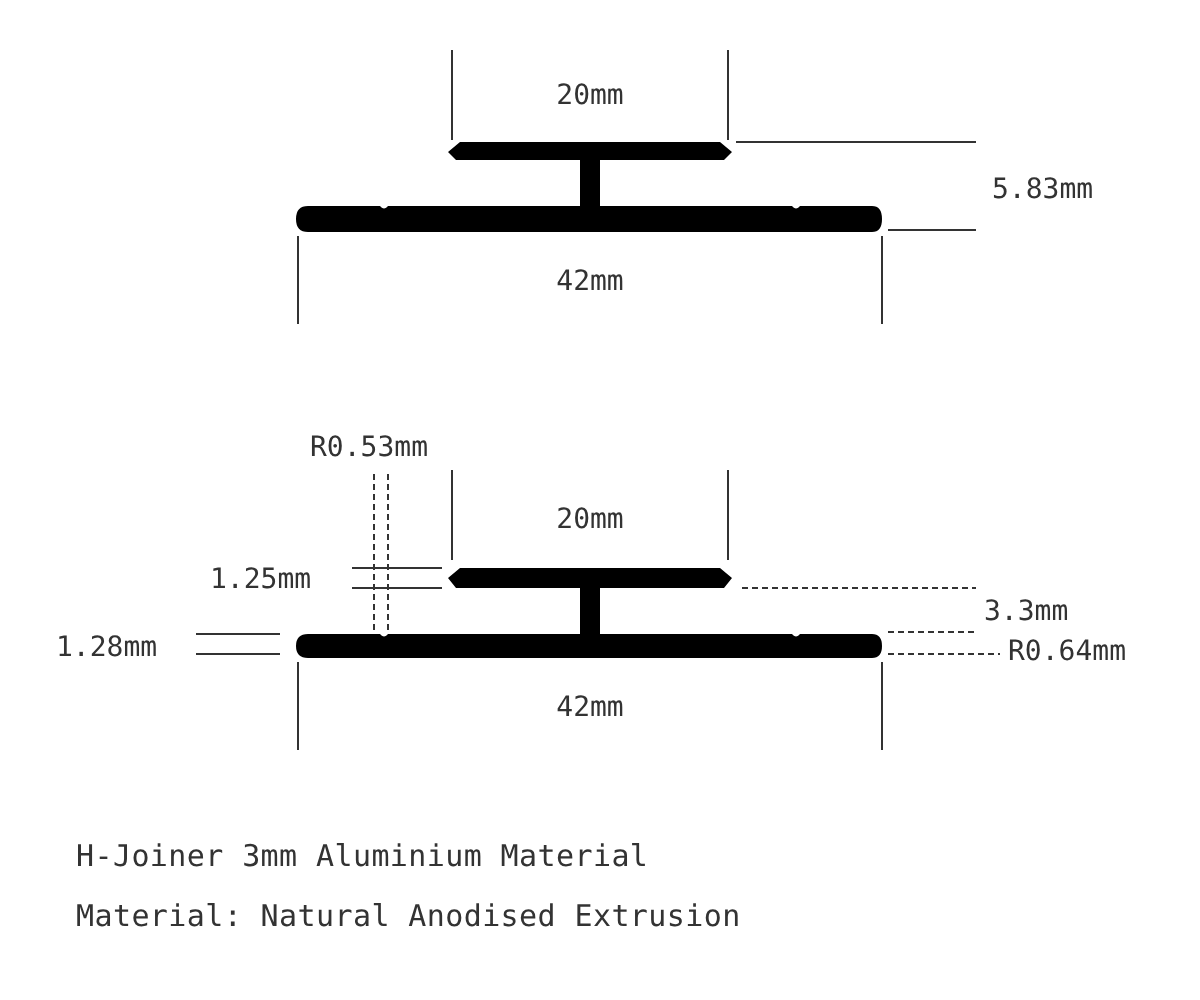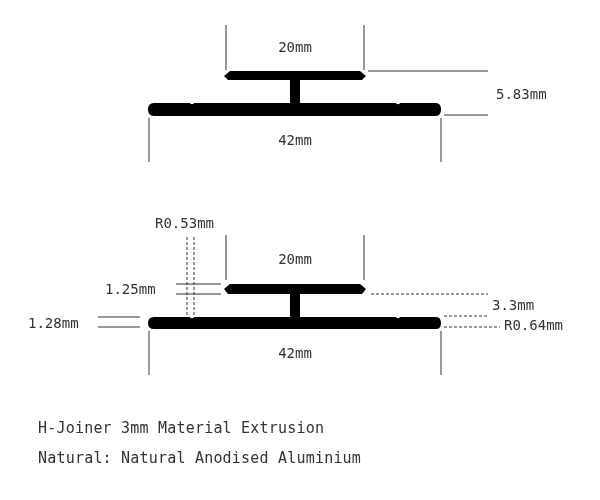--- a/index.html
+++ b/index.html
@@ -60,14 +60,14 @@
     <line x1="444" y1="316" x2="488" y2="316" stroke="#333" stroke-width="1" stroke-dasharray="3,2"></line>
     <line x1="444" y1="327" x2="500" y2="327" stroke="#333" stroke-width="1" stroke-dasharray="3,2"></line>
     <text class="lbl" x="504" y="330">R0.64mm</text>
 
     <line x1="149" y1="331" x2="149" y2="375" stroke="#333" stroke-width="1"></line>
     <line x1="441" y1="331" x2="441" y2="375" stroke="#333" stroke-width="1"></line>
     <text class="lbl" x="295" y="358" text-anchor="middle">42mm</text>
   </g>
 </svg>
 
-<div class="caption" style="top:419px;">H-Joiner 3mm Material Extrusion</div>
-<div class="caption" style="top:449px;">Natural: Natural Anodised Aluminium</div>
+<div class="caption" style="top:419px;">H-Joiner 3mm Aluminium Material</div>
+<div class="caption" style="top:449px;">Material: Natural Anodised Extrusion</div>
 
 </body></html>

